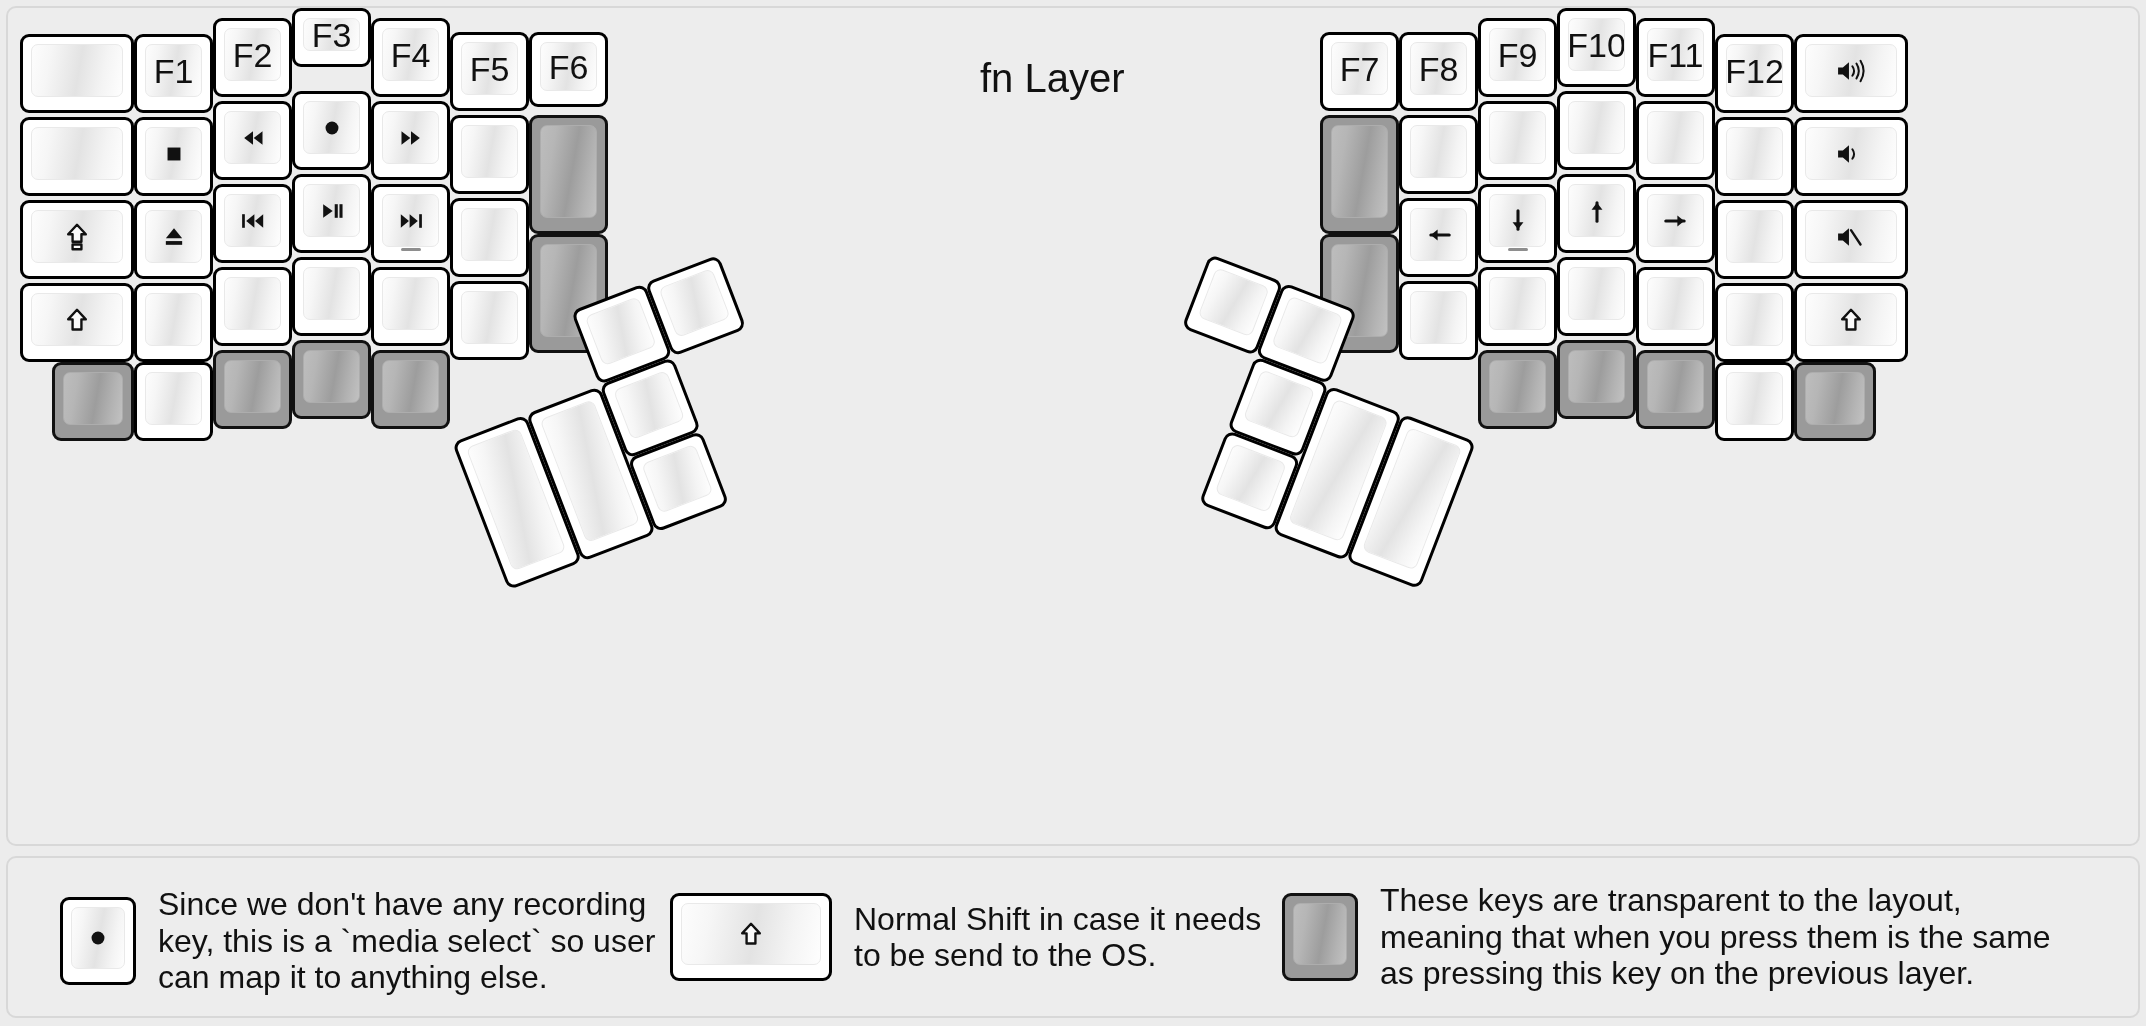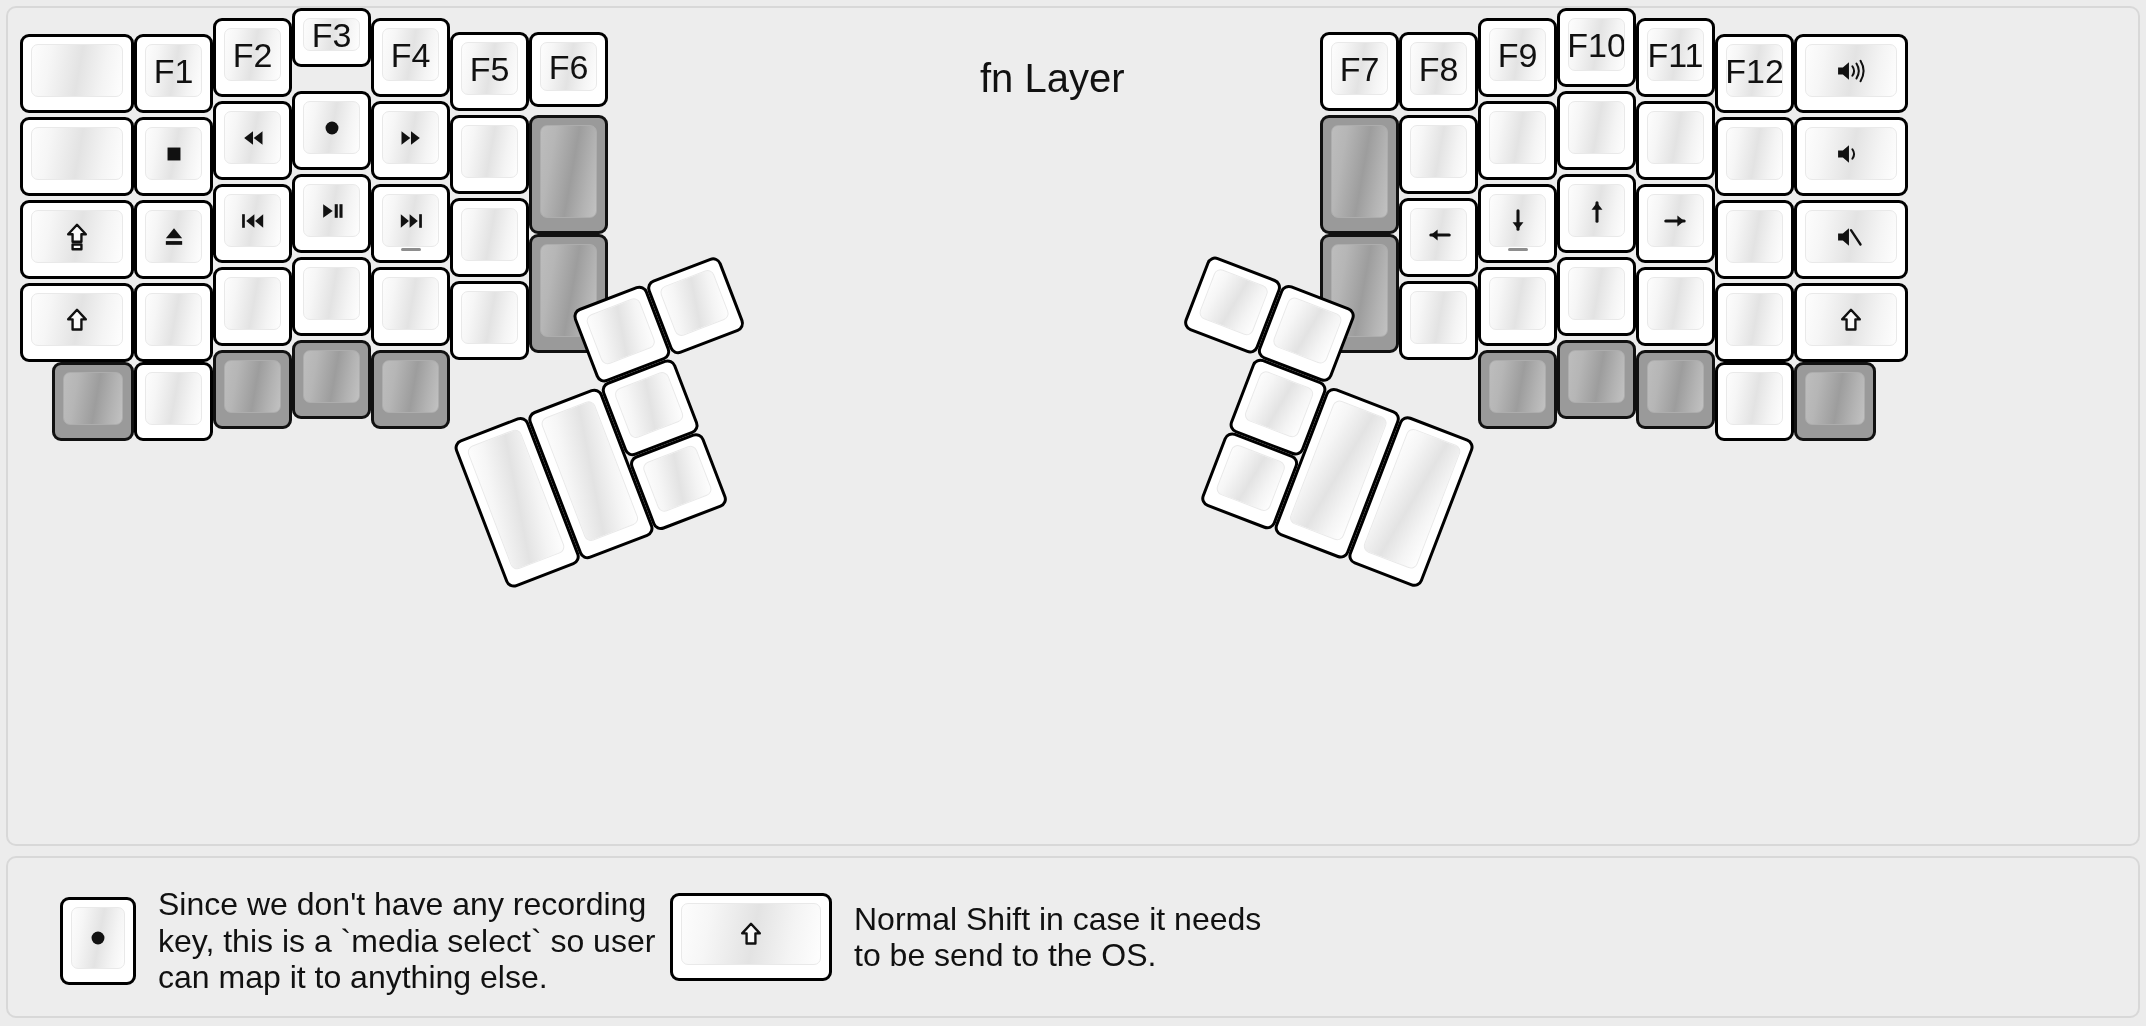--- a/index.html
+++ b/index.html
@@ -460,14 +460,24 @@
             <div class="cap">
               <svg viewBox="0 0 100 100" width="34" height="34" class="ico">
                 <path d="M50 20 L76 48 L63 48 L63 78 L37 78 L37 48 L24 48 Z" fill="#fafafa" stroke="#111" stroke-width="7" stroke-linejoin="round" stroke-linecap="round"></path>
               </svg>
             </div>
           </div>
         </div>
         <div class="legend-text">Normal Shift in case it needs
 to be send to the OS.</div>
       </div>
+      <div class="legend-item" style="left: 1276px; top: 22px; height: 118px;">
+        <div class="legend-key" style="position: relative; width: 76px; height: 88px;">
+          <div class="key trans" style="left: 0px; top: 0px; width: 76px; height: 88px; position: absolute;">
+            <div class="cap"></div>
+          </div>
+        </div>
+        <div class="legend-text">These keys are transparent to the layout,
+meaning that when you press them is the same
+as pressing this key on the previous layer.</div>
+      </div>
     </div>
 </div>
 
 </body></html>

